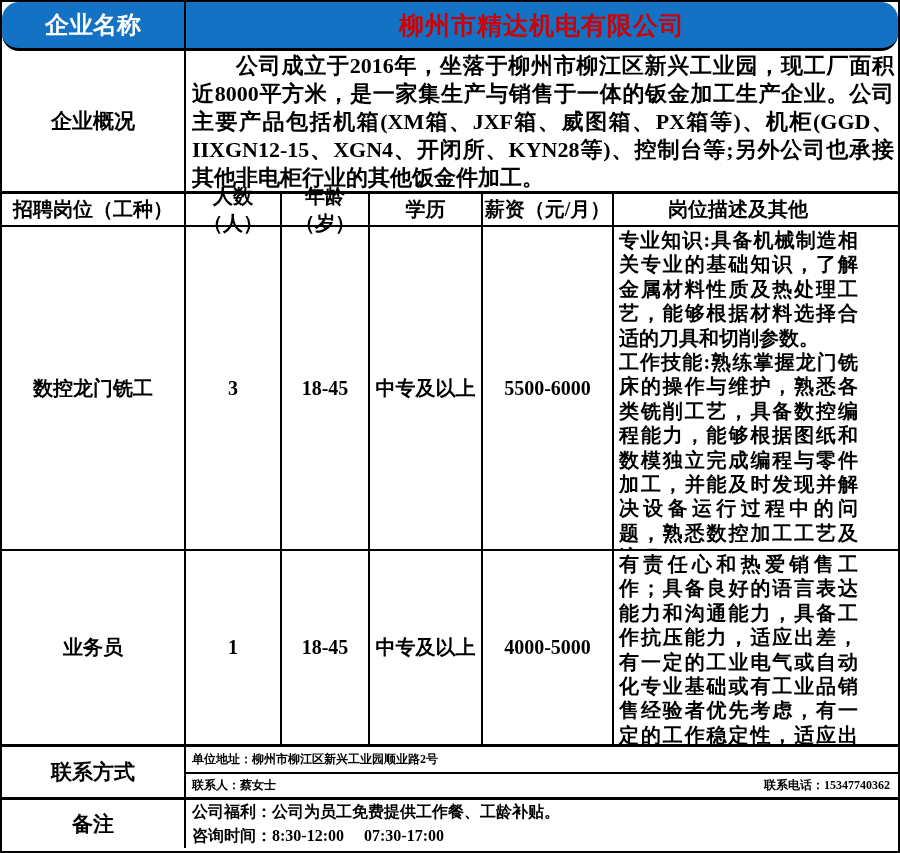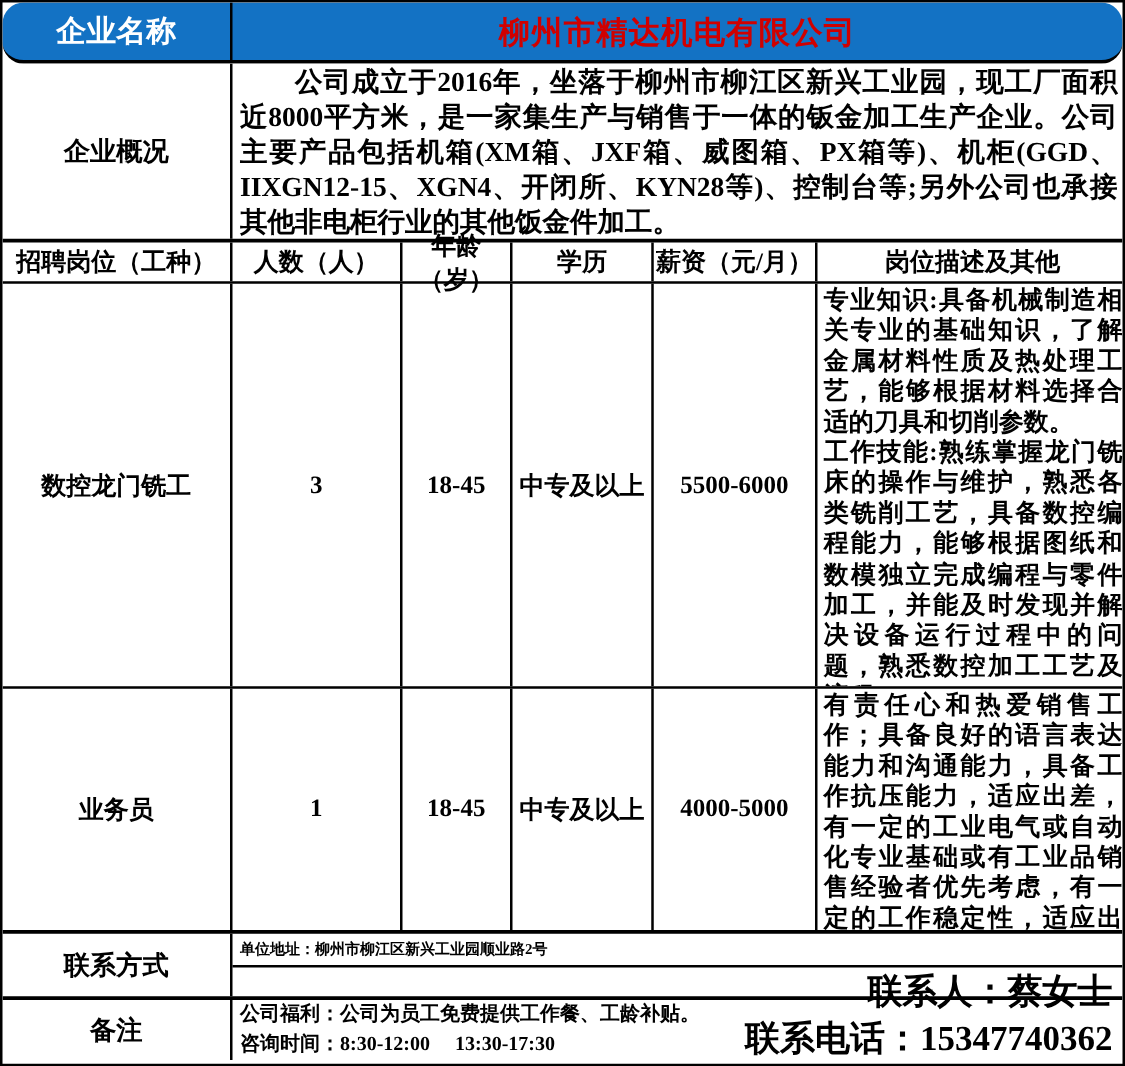--- a/index.html
+++ b/index.html
@@ -46,21 +46,21 @@
   }
 
   
   .jh { height: 33px; border-bottom: 2px solid #000; }
   .cell {
     border-right: 2px solid #000;
     display: flex; align-items: center; justify-content: center;
     font-size: 20px; text-align: center; flex: none;
   }
   .c1 { width: 184px; }
-  .c2 { width: 136px; }
+  .c2 { width: 96px; }
   .c3 { width: 88px; }
   .c4 { width: 113px; }
   .c5 { width: 131px; }
   .c6 { width: 248px; border-right: none; }
   .row-job1 { height: 324px; border-bottom: 2px solid #000; }
   .row-job2 { height: 196px; border-bottom: 3px solid #000; }
   .desc-cell {
     display: block;
     padding: 1px 4px 0 5px;
     font-size: 20px; line-height: 24.4px;
@@ -71,22 +71,22 @@
   
   .row-contact { height: 53px; border-bottom: 3px solid #000; }
   .contact-right { flex: 1; display: flex; flex-direction: column; }
   .contact-sub1 {
     height: 27px; border-bottom: 2px solid #000;
     display: flex; align-items: center;
     padding-left: 6px; font-size: 12px;
   }
   .contact-sub2 {
     height: 23px;
-    display: flex; align-items: flex-end; justify-content: space-between;
-    padding: 0 8px 0 6px; font-size: 28px; flex-direction: column;
+    display: flex; align-items: center; justify-content: space-between;
+    padding: 0 8px 0 6px; font-size: 12px;
   }
 
   
   .row-notes { height: 48px; }
   .notes-cell {
     flex: 1; padding: 0 4px 0 6px;
     font-size: 16px; line-height: 24px;
     overflow: hidden;
   }
 </style>
@@ -141,17 +141,17 @@
         <span>联系人：蔡女士</span>
         <span>联系电话：15347740362</span>
       </div>
     </div>
   </div>
 
   <div class="row row-notes">
     <div class="label-cell">备注</div>
     <div class="notes-cell">
       <div>公司福利：公司为员工免费提供工作餐、工龄补贴。</div>
-      <div>咨询时间：8:30-12:00　 13:30-17:30</div>
+      <div>咨询时间：8:30-12:00　 07:30-17:00</div>
     </div>
   </div>
 
 </div>
 
 </body></html>

